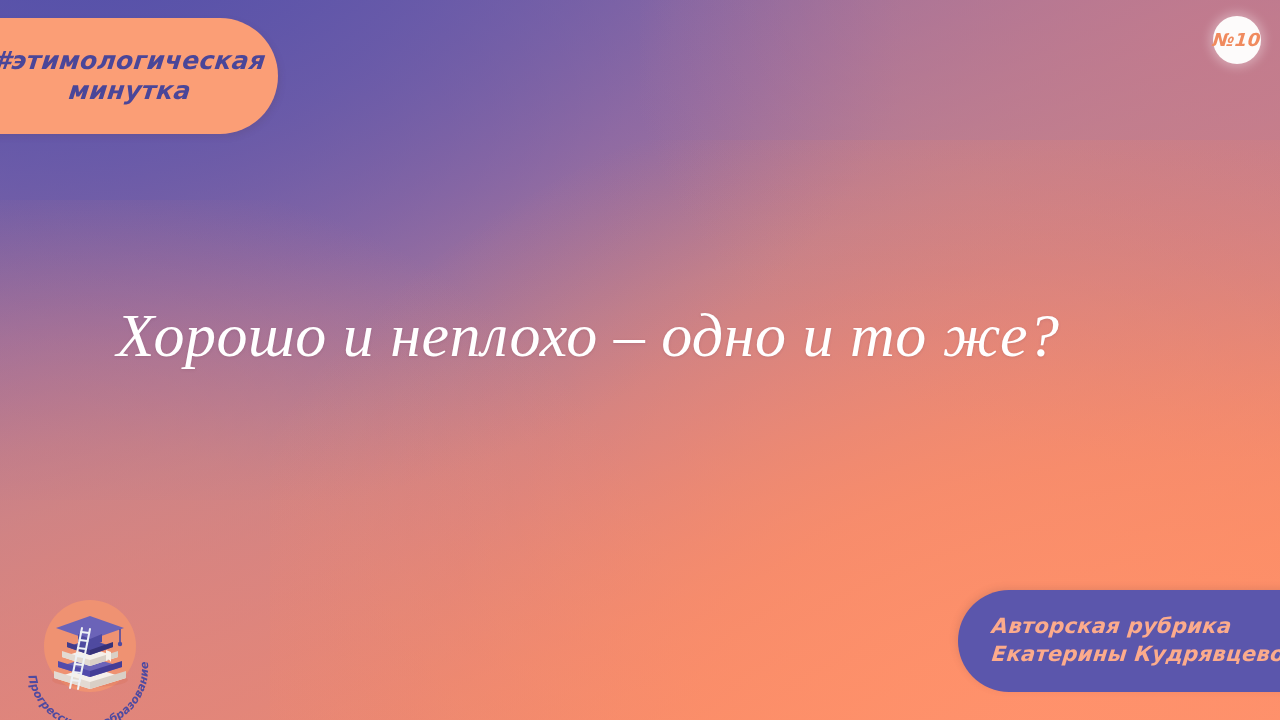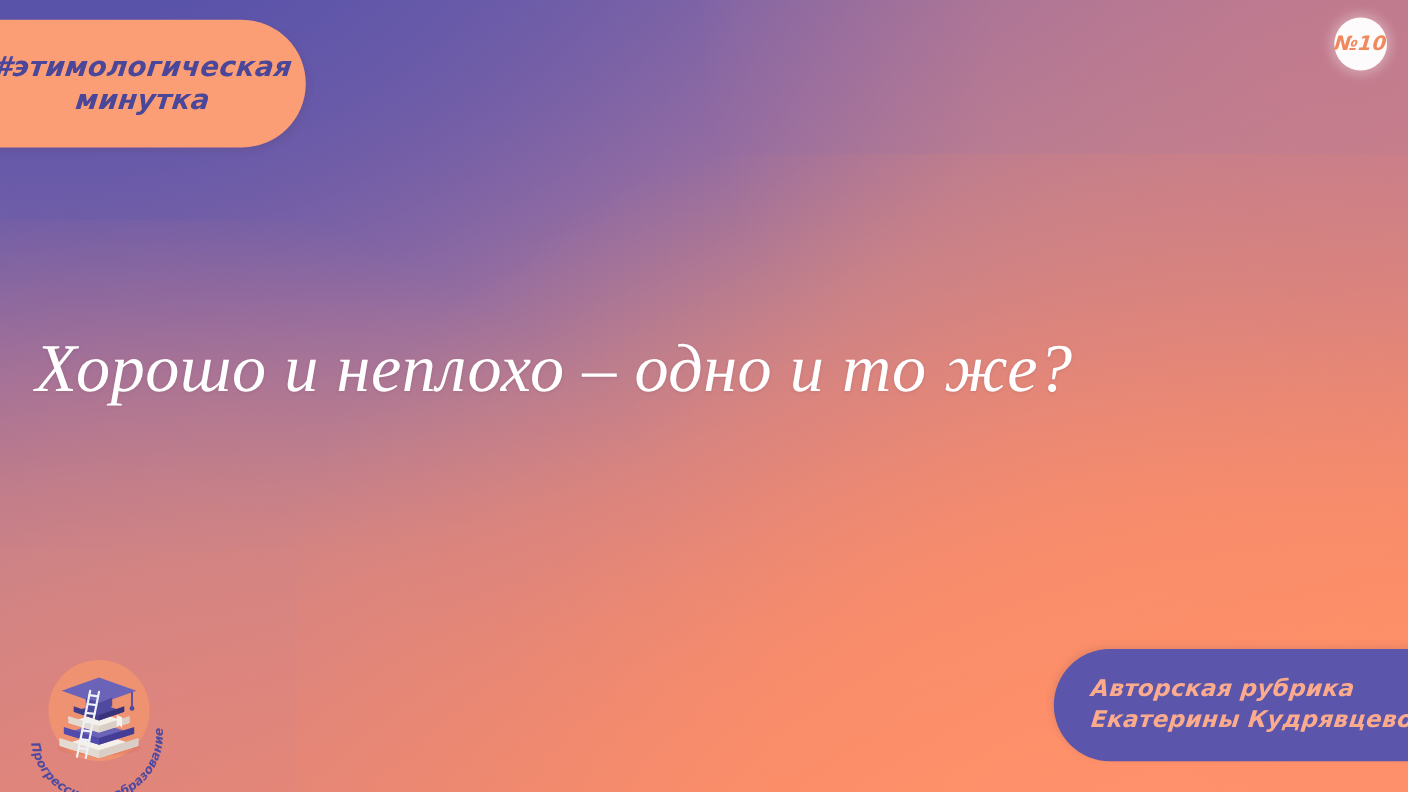--- a/index.html
+++ b/index.html
@@ -127,30 +127,30 @@
     line-height: 1;
     transform: skewX(-6deg);
   }
 
   
   #headline {
     position: absolute;
     left: 0;
     top: 300px;
     width: 1176px;
+    text-align: center;
     color: #ffffff;
     font-family: "Liberation Serif", "DejaVu Serif", serif;
     font-style: italic;
     font-weight: 400;
     font-size: 62px;
     line-height: 1.15;
     letter-spacing: 0.5px;
     text-shadow: 0 1px 3px rgba(120,70,90,0.20);
     white-space: nowrap;
-    margin-left: 32px;
   }
 
   
   #author-badge {
     position: absolute;
     left: 958px;
     top: 590px;
     width: 340px;
     height: 102px;
     background: #5b56ac;

